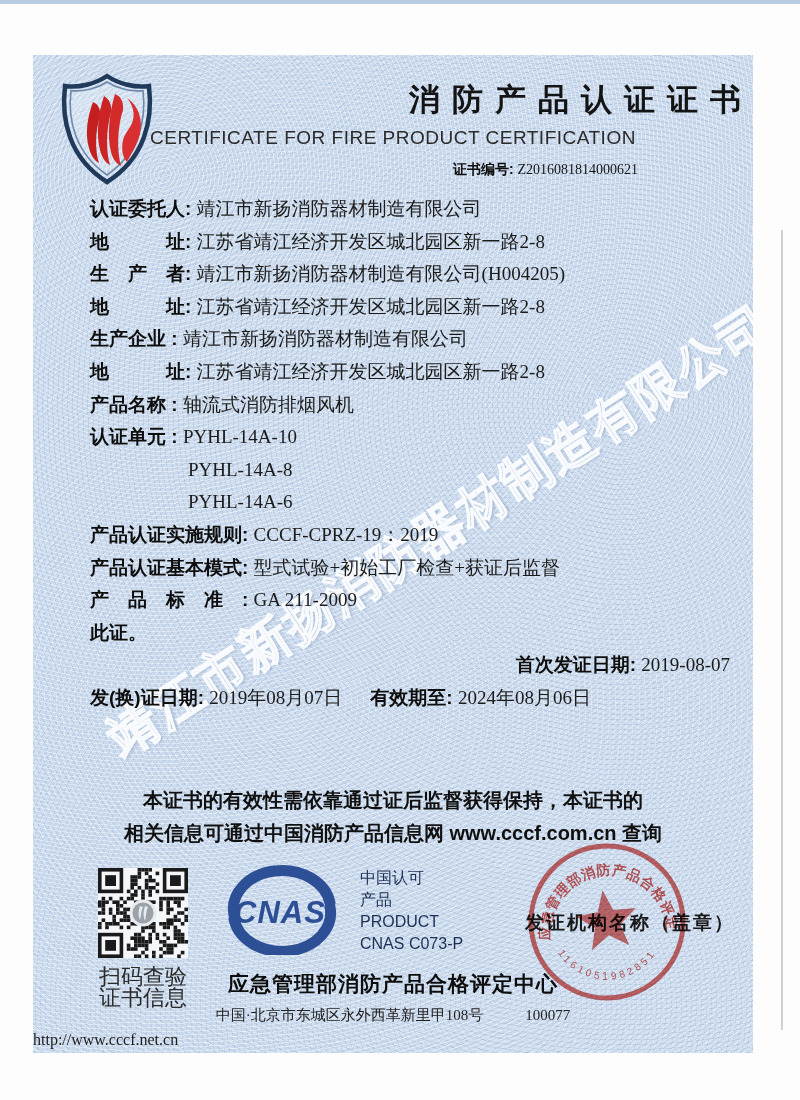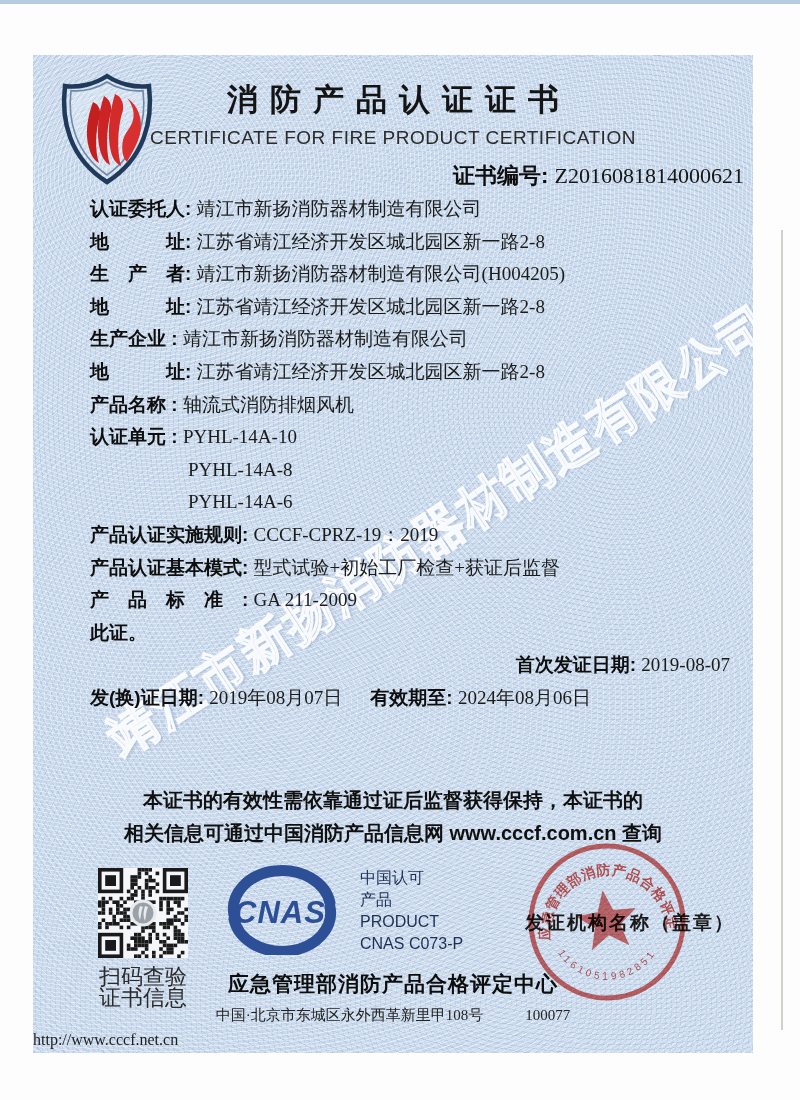--- a/index.html
+++ b/index.html
@@ -20,25 +20,25 @@
 
   .watermark{position:absolute;left:80px;top:655px;white-space:nowrap;
       font-size:50px;font-weight:bold;letter-spacing:2px;
       transform:rotate(-33deg);transform-origin:left center;
       color:rgba(235,242,250,0.10);
       -webkit-text-stroke:1.5px rgba(253,254,255,0.92);
       text-shadow:2px 2px 2px rgba(125,148,182,.38);pointer-events:none;}
 
   .shield{position:absolute;left:24px;top:17px;width:100px;height:115px;}
 
-  .title{position:absolute;left:0;top:24px;width:100%;text-align:center;
+  .title{position:absolute;left:0;top:24px;width:100%;text-align:right;
          font-size:31px;font-weight:bold;letter-spacing:12px;padding-left:12px;box-sizing:border-box;color:#141414;}
   .subtitle{position:absolute;left:0;top:72px;width:100%;text-align:center;
          font-size:19px;letter-spacing:.5px;color:#2b2b2b;}
-  .certno{position:absolute;left:420px;top:106px;font-size:22px;color:#151515;
+  .certno{position:absolute;left:420px;top:106px;font-size:14px;color:#151515;
          font-family:"Liberation Serif",serif;}
   .certno .lb{font-weight:bold;font-family:"Liberation Sans",sans-serif;}
 
   .fields{position:absolute;left:57px;top:138px;width:640px;font-size:19px;}
   .frow{height:32.6px;line-height:32.6px;white-space:nowrap;}
   .frow.cont{padding-left:98px;}
   .lb{font-weight:bold;color:#0e0e0e;}
   .vl{font-family:"Liberation Serif",serif;color:#1b1b1b;}
   .indent1{padding-left:125px;text-align:right;}
   .gap{display:inline-block;width:28px;}

